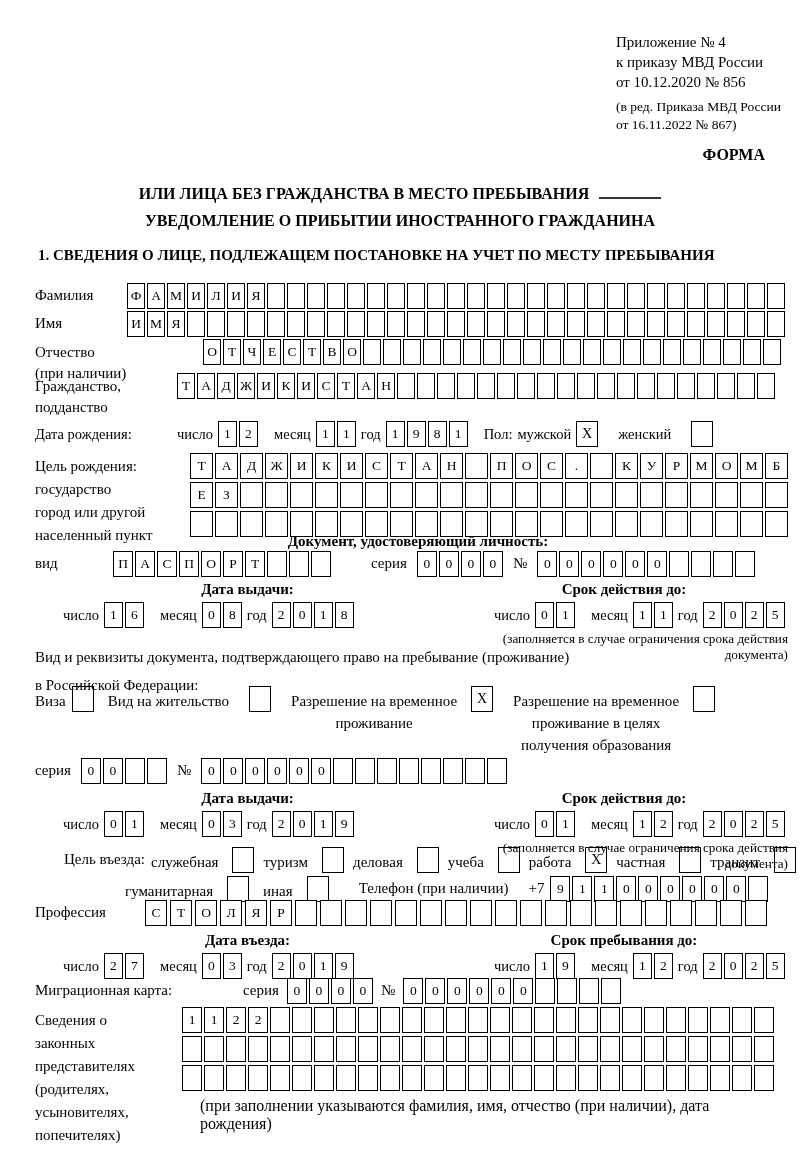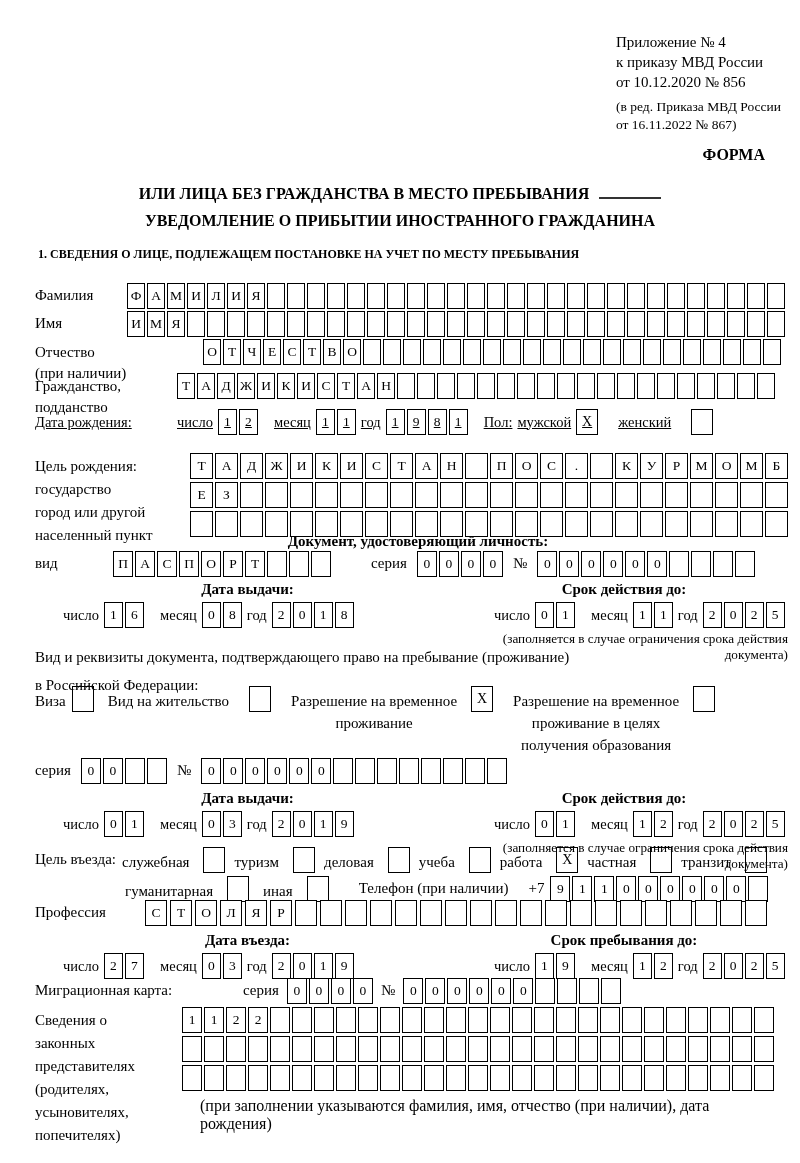--- a/index.html
+++ b/index.html
@@ -17,25 +17,25 @@
   .c22 .cell{width:22px}
   .c22{gap:3px}
   .c23 .cell{width:23px}
   .chk{width:22px;height:26px;border:1.5px solid #000;display:inline-flex;align-items:center;
        justify-content:center;font-size:14px;box-sizing:border-box;flex:0 0 auto;}
   .p-header{top:32px;left:616px;right:12px;line-height:20px;}
   .p-header .ed{font-size:13.5px;margin-top:6px;line-height:18px;}
   .p-forma{top:146px;left:35px;right:35px;text-align:right;font-weight:bold;font-size:16px;}
   .p-title{top:180px;left:0;right:0;text-align:center;font-weight:bold;font-size:16px;line-height:27px;}
   .uline{display:inline-block;width:62px;border-bottom:2px solid #333;height:14px;margin-left:10px;}
-  .p-sec{top:247px;left:38px;right:12px;font-weight:bold;font-size:12px;}
+  .p-sec{top:247px;left:38px;right:12px;font-weight:bold;font-size:15px;}
   .p-surname{top:283px}.p-name{top:311px}
   .p-patr{top:339px}.p-cit{top:373px}
   .lblcol{flex:0 0 auto;line-height:21px;padding-top:3px;}
-  .p-bdate{top:409px;font-size:14.5px;text-decoration:underline;}
+  .p-bdate{top:421px;font-size:14.5px;}
   .dl{display:flex;align-items:center;gap:5px;}
   .dl .cells{gap:2px}
   .p-bplace{top:453px;}
   .p-bplace .lblcol{width:155px;line-height:23px;padding-top:2px;}
   .rows{display:flex;flex-direction:column;gap:3px;}
   .p-dochead{top:533px;left:0;right:0;text-align:center;font-weight:bold;font-size:15px;margin-left:36px;}
   .p-vid{top:551px;gap:10px;}
   .dates .dg{display:flex;flex-direction:column;}
   .dates .dg.left{flex:0 0 425px;}
   .dates .dg.right{flex:1 1 auto;}
@@ -43,21 +43,21 @@
   .dates .dl{font-size:14.5px;}
   .dates .dg.left .dl{padding-left:28px;}
   .dates .dg.right .dl{padding-left:34px;}
   .dnote{font-size:13.2px;text-align:right;margin-top:3px;}
   .p-dates1{top:581px}.p-dates2{top:790px}.p-dates3{top:932px}
   .p-intro{top:643px;line-height:28px;}
   .p-opts{top:686px;}
   .opt{display:flex;align-items:flex-start;}
   .optlbl{padding-top:4px;text-align:center;line-height:22px;}
   .p-ser2{top:758px;gap:10px;}
-  .p-goal1{top:847px;}
+  .p-goal1{top:847px;margin-left:29px;}
   .p-goal2{top:876px;}
   .p-prof{top:900px;gap:12px;}
   .p-mig{top:978px;gap:8px;}
   .p-reps{top:1007px;}
   .p-reps .lblcol{width:147px;line-height:23px;padding-top:2px;}
   .p-note{top:1097px;left:200px;right:30px;text-align:left;font-size:16px;}
   .pair{display:flex;align-items:center;gap:8px;}
   .pair .plbl{padding-top:4px;}
   .gap6{width:6px;flex:0 0 auto}.gap10{width:10px;flex:0 0 auto}.gap14{width:14px;flex:0 0 auto}
   .gap20{width:20px;flex:0 0 auto}.gap30{width:30px;flex:0 0 auto}

